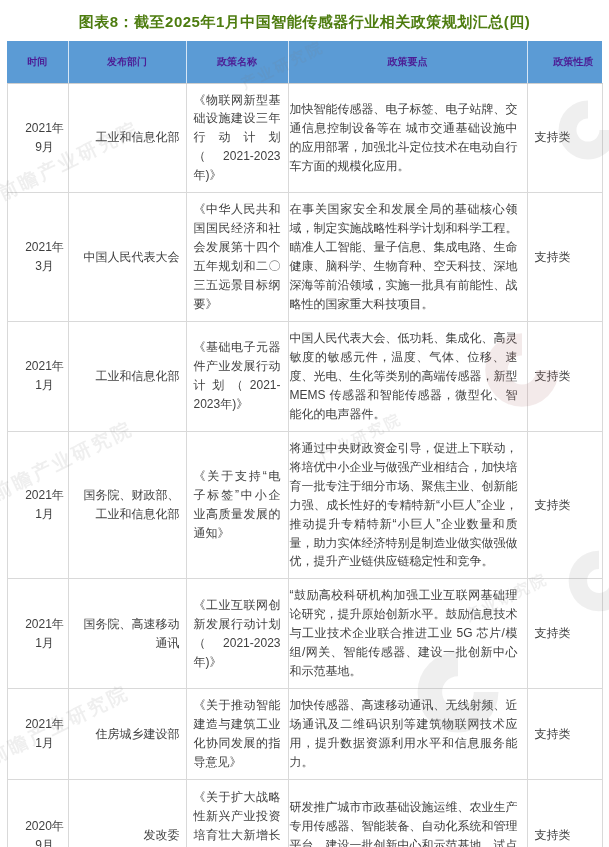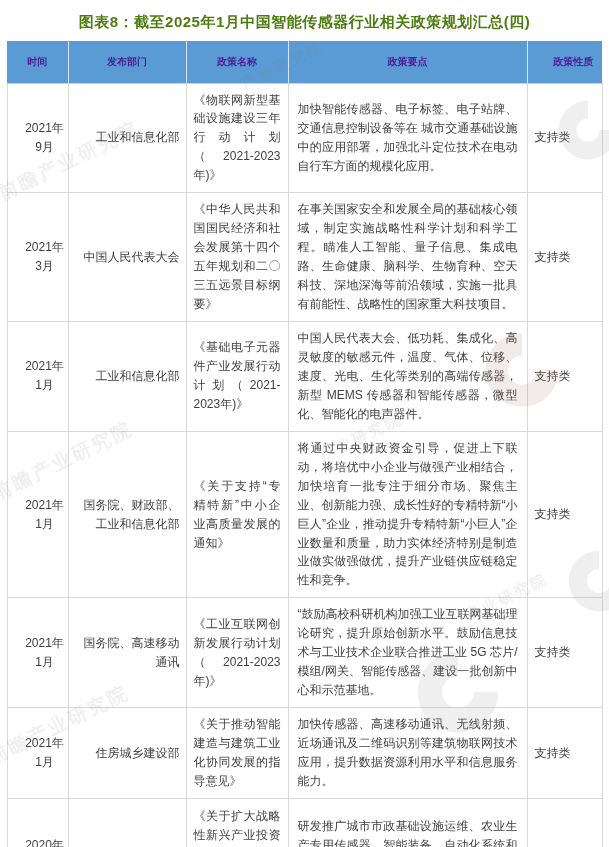--- a/index.html
+++ b/index.html
@@ -42,21 +42,21 @@
     font-size:12px;
     color:#3f3f3f;
     padding:7px 7px;
     vertical-align:middle;
     line-height:1.58;
     background:#ffffff;
   }
   td.c-time   { text-align:center; padding-left:17px; padding-right:3px; }
   td.c-dept   { text-align:right; padding-left:6px; padding-right:6px; }
   td.c-name   { text-align:justify; }
-  td.c-points { text-align:justify; padding-left:9px; padding-right:9px; }
+  td.c-points { text-align:justify; padding-left:1px; padding-right:9px; }
   td.c-nature { text-align:left; }
   tr.r1 { height:94px; }
   tr.r2 { height:123px; }
   tr.r3 { height:90px; }
   tr.r4 { height:125px; }
   tr.r5 { height:87px; }
   tr.r6 { height:81px; }
   tr.r7 { height:112px; }
 
   
@@ -114,21 +114,21 @@
     <tr class="r3">
       <td class="c-time">2021年1月</td>
       <td class="c-dept">工业和信息化部</td>
       <td class="c-name">《基础电子元器件产业发展行动计划（2021-2023年)》</td>
       <td class="c-points">中国人民代表大会、低功耗、集成化、高灵敏度的敏感元件，温度、气体、位移、速度、光电、生化等类别的高端传感器，新型 MEMS 传感器和智能传感器，微型化、智能化的电声器件。</td>
       <td class="c-nature">支持类</td>
     </tr>
     <tr class="r4">
       <td class="c-time">2021年1月</td>
       <td class="c-dept">国务院、财政部、工业和信息化部</td>
-      <td class="c-name">《关于支持“专精特新”中小企业高质量发展的通知》</td>
+      <td class="c-name">《关于支持“电子标签”中小企业高质量发展的通知》</td>
       <td class="c-points">将通过中央财政资金引导，促进上下联动，将培优中小企业与做强产业相结合，加快培育一批专注于细分市场、聚焦主业、创新能力强、成长性好的专精特新“小巨人”企业，推动提升专精特新“小巨人”企业数量和质量，助力实体经济特别是制造业做实做强做优，提升产业链供应链稳定性和竞争。</td>
       <td class="c-nature">支持类</td>
     </tr>
     <tr class="r5">
       <td class="c-time">2021年1月</td>
       <td class="c-dept">国务院、高速移动通讯</td>
       <td class="c-name">《工业互联网创新发展行动计划（ 2021-2023 年)》</td>
       <td class="c-points">“鼓励高校科研机构加强工业互联网基础理论研究，提升原始创新水平。鼓励信息技术与工业技术企业联合推进工业 5G 芯片/模组/网关、智能传感器、建设一批创新中心和示范基地。</td>
       <td class="c-nature">支持类</td>
     </tr>

